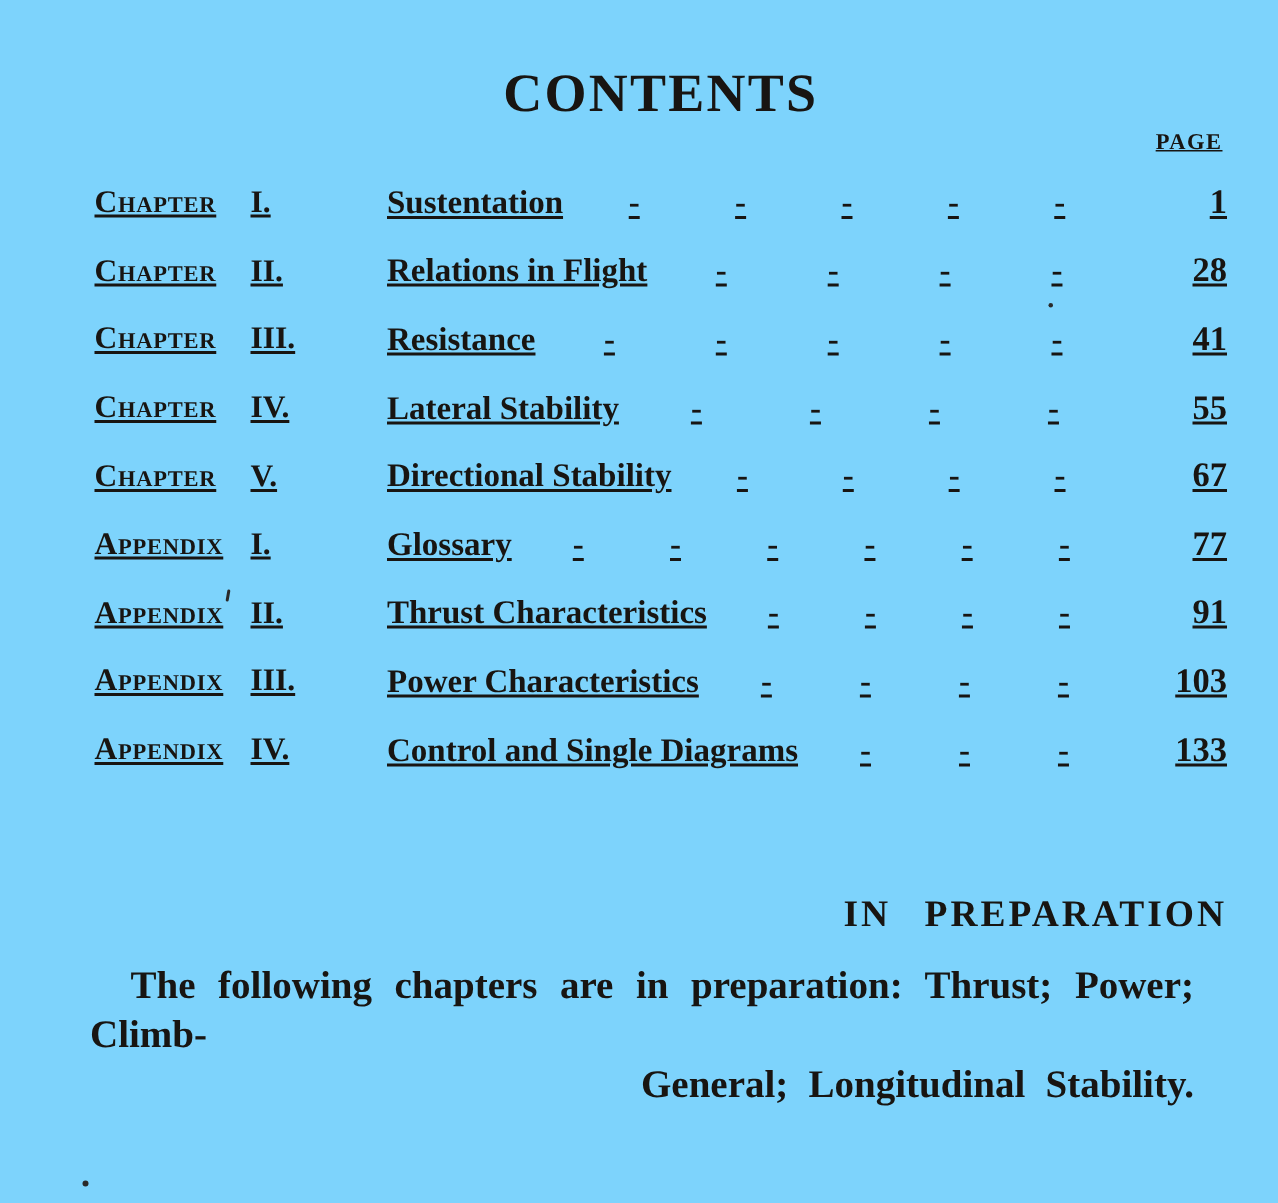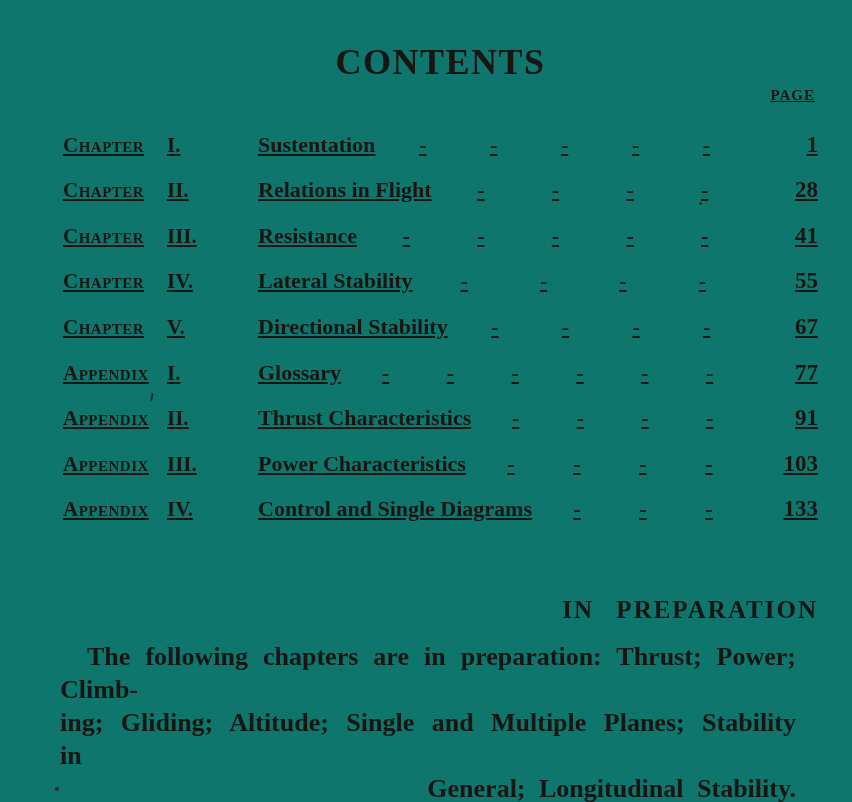--- a/index.html
+++ b/index.html
@@ -2,38 +2,38 @@
 <html><head>
 <meta charset="utf-8">
 <style>
   html,body{margin:0;padding:0;}
   body{
     width:852px;height:802px;background:#ffffff;
     font-family:"Liberation Serif","DejaVu Serif",serif;
     color:#181512;font-weight:700;
     -webkit-font-smoothing:antialiased;
   }
-  .page{position:relative;width:852px;height:802px;overflow:hidden;background:#0f766e;}
+  .page{position:relative;width:852px;height:802px;overflow:hidden;background:#7dd3fc;}
 
   .book-title{
     margin:42px 34px 0 63px;
     text-align:center;
     font-size:36px;line-height:40px;
     letter-spacing:1.5px;font-weight:700;
   }
 
   .toc{margin:0 34px 0 63px;text-decoration:underline;}
   .page-col-header{
     text-align:right;
     font-size:15px;line-height:18px;
     letter-spacing:1px;
     margin-top:4px;padding-right:3px;
   }
   .toc-rows{margin-top:8px;}
-  .toc-row{display:flex;align-items:flex-end;height:45.6px;}
+  .toc-row{display:flex;align-items:center;height:45.6px;}
   .label-word{
     display:inline-block;width:104px;flex:0 0 104px;
     font-size:21px;font-variant:small-caps;letter-spacing:0.5px;
     white-space:nowrap;
   }
   .label-num{display:inline-block;width:91px;flex:0 0 91px;font-size:21px;}
   .row-title{font-size:22px;white-space:nowrap;}
   .leader{
     flex:1 1 auto;display:flex;justify-content:space-around;align-items:baseline;
     padding-left:12px;min-width:0;
@@ -183,21 +183,20 @@
           </div>
           <span class="row-page">133</span>
         </div>
       </div>
   </div>
 
   <h2 class="prep-heading">IN PREPARATION</h2>
 
   <div class="para">
     <div class="pline pline-first">The following chapters are in preparation: Thrust; Power; Climb-</div>
-    <div class="pline pline-just">ing; Gliding; Altitude; Single and Multiple Planes; Stability in</div>
     <div class="pline pline-last">General; Longitudinal Stability.</div>
   </div>
 
   <div class="speck speck-bottom"></div>
   <div class="speck speck-top"></div>
   <div class="speck speck-tick"></div>
 
 </div>
 
 </body></html>

